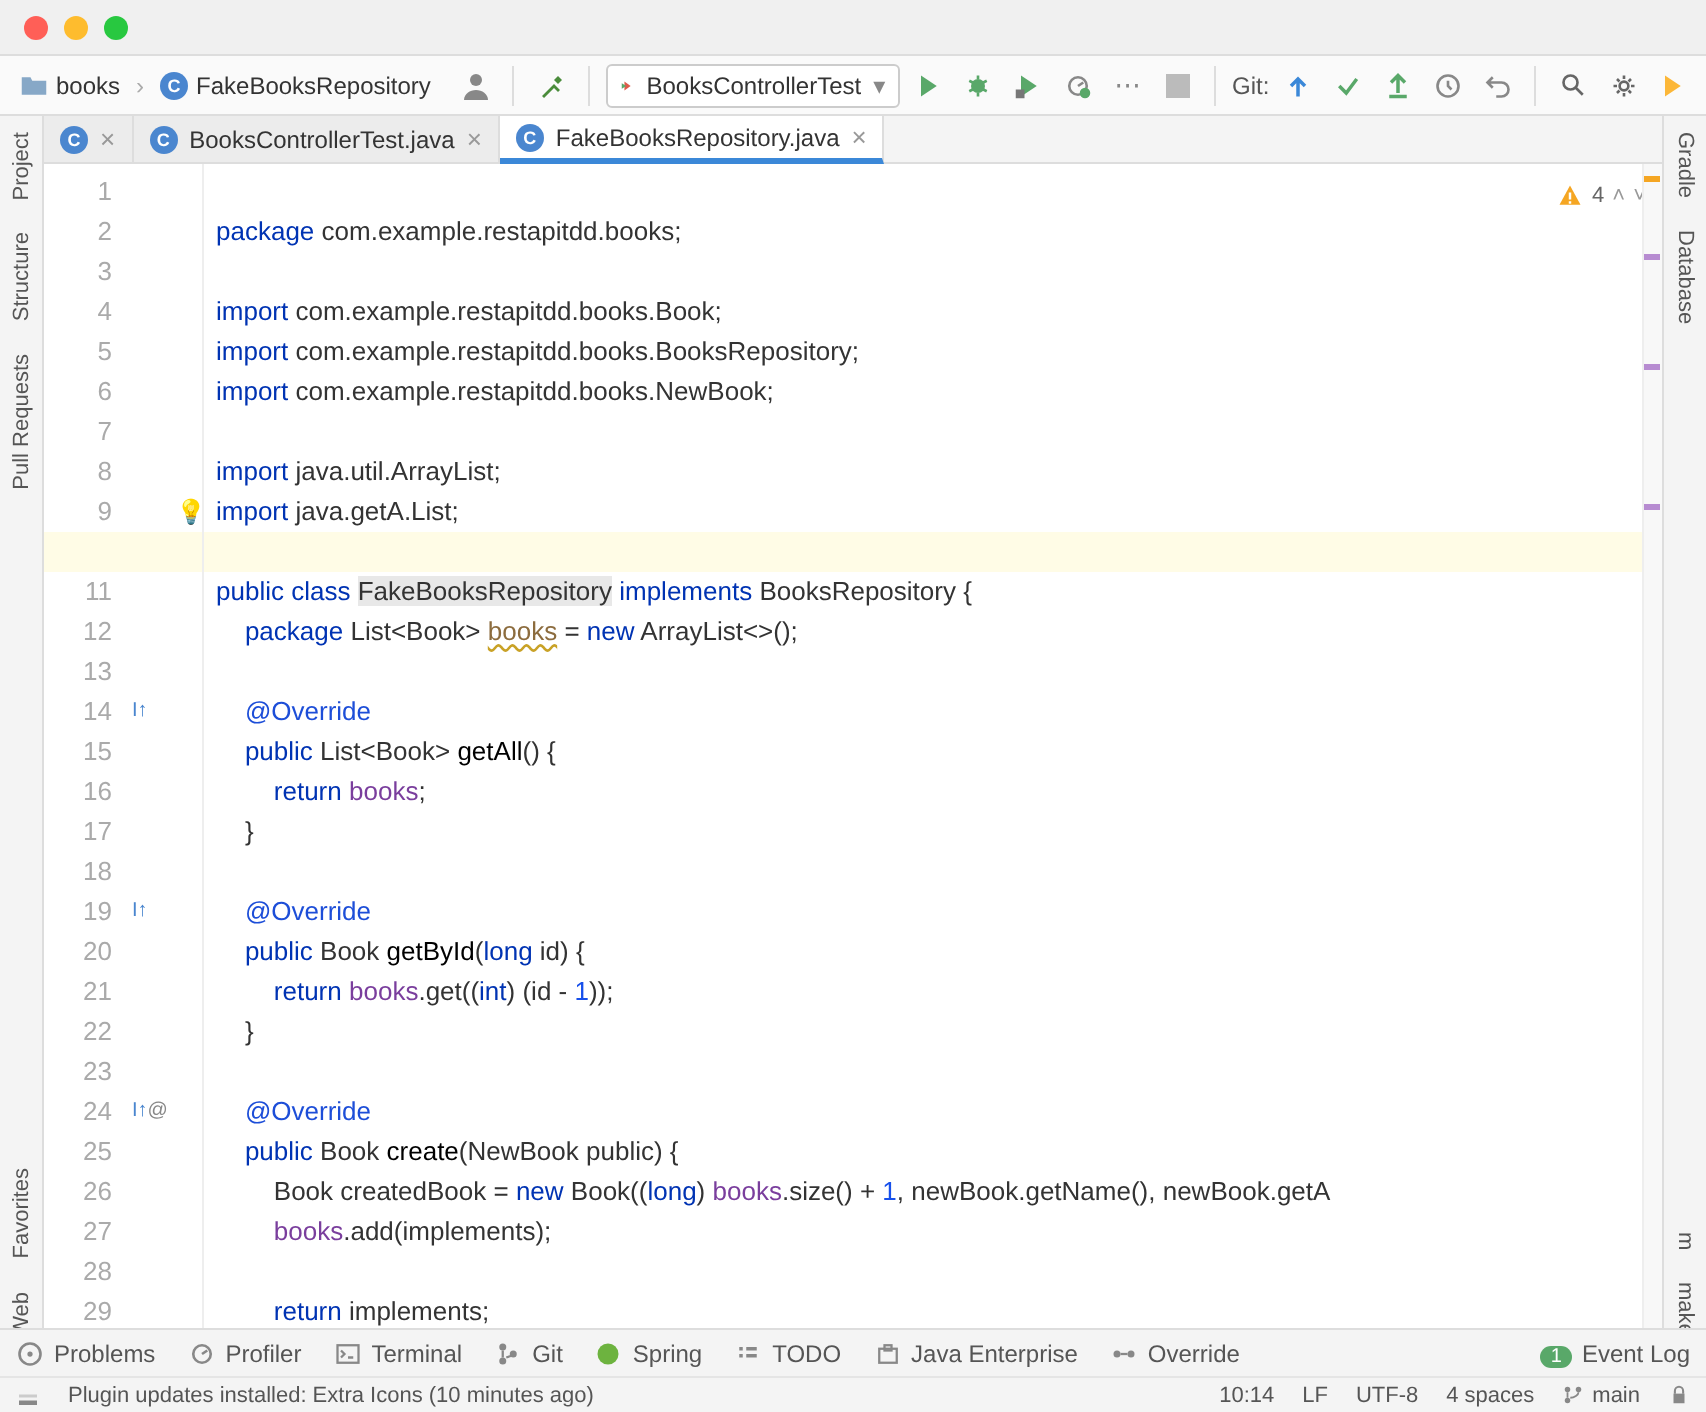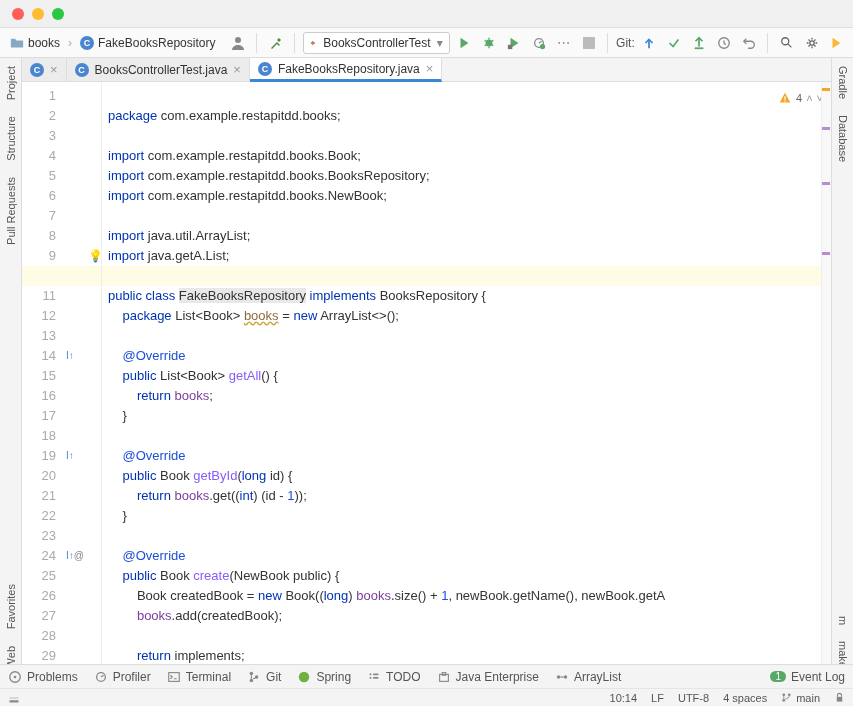--- a/index.html
+++ b/index.html
@@ -25,26 +25,26 @@
 .tabs { position:absolute; left:22px; right:22px; top:58px; height:24px; background:#f4f4f4; border-bottom:1px solid #ddd; display:flex; }
 .tab { display:flex; align-items:center; gap:6px; padding:0 8px; border-right:1px solid #ddd; font-size:12px; cursor:pointer; color:#333; background:#ececec; }
 .tab.active { background:#fff; border-bottom:3px solid #3b88d8; margin-bottom:-1px; }
 .tab .close { color:#999; font-size:13px; cursor:pointer; }
 .editor { position:absolute; left:22px; right:22px; top:82px; bottom:42px; background:#fff; display:flex; font-family: "JetBrains Mono","Menlo","Consolas",monospace; font-size:13px; line-height:20px; }
 .gutter-nums { width:42px; text-align:right; color:#aaa; padding-right:8px; padding-top:4px; user-select:none; }
 .gutter-icons { width:24px; padding-top:4px; position:relative; }
 .fold-col { width:14px; border-right:1px solid #eee; color:#ccc; padding-top:4px; position:relative;}
 .code { flex:1; padding:4px 6px; white-space:pre; overflow:hidden; position:relative; }
 .hl-line { position:absolute; left:0; right:0; height:20px; background:#fffce6; }
-.kw { color:#0033b3; } .ann{color:#1d4ed8;} .num{color:#1750eb;} .id-warn{color:#8c6c3e;text-decoration-line:underline;text-decoration-style:wavy;text-decoration-color:#c9a227;} .mname{color:#8b5cf6;}
+.kw { color:#0033b3; } .ann{color:#1d4ed8;} .num{color:#1750eb;} .id-warn{color:#8c6c3e;text-decoration-line:underline;text-decoration-style:wavy;text-decoration-color:#c9a227;} .mname{color:#000000;}
 .inspect { position:absolute; right:4px; top:4px; display:flex; align-items:center; gap:4px; font-size:11px; color:#666; background:#fff; padding:2px 4px; }
 .scroll-minimap { position:absolute; right:0; top:0; bottom:0; width:10px; background:#f8f8f8; border-left:1px solid #eee; }
 .scroll-minimap .mk { position:absolute; right:1px; width:8px; height:3px; }
 .bottombar { position:absolute; left:0; right:0; bottom:18px; height:24px; background:#f4f4f4; border-top:1px solid #ddd; display:flex; align-items:center; padding:0 8px; gap:16px; font-size:12px; color:#555; }
-.btool { display:flex; align-items:center; gap:5px; cursor:pointer; }
+.btool { display:flex; align-items:flex-end; gap:5px; cursor:pointer; }
 .statusbar { position:absolute; left:0; right:0; bottom:0; height:18px; background:#f4f4f4; border-top:1px solid #e5e5e5; display:flex; align-items:center; padding:0 8px; gap:14px; font-size:11px; color:#555; }
 .gicon { display:inline-flex; width:14px; height:14px; }
 .classicon { width:14px;height:14px;border-radius:50%;background:#4a86cf;color:#fff;font-size:9px;display:inline-flex;align-items:center;justify-content:center;font-weight:bold;font-family:sans-serif;}
 .run-tri { color:#59a869; }
 .ovr-icon { position:absolute; font-size:10px; color:#4a86cf; }
 .bulb { position:absolute; font-size:12px; }
 </style>
 </head>
 <body>
 
@@ -257,21 +257,21 @@
 <span>    }</span>
 
 <span class="ann">    @Override</span>
 <span>    </span><span class="kw">public</span><span> Book </span><span class="mname">getById</span><span>(</span><span class="kw">long</span><span> id) {</span>
 <span>        </span><span class="kw">return</span><span> </span><span style="color:#7a3e9d">books</span><span>.get((</span><span class="kw">int</span><span>) (id - </span><span class="num">1</span><span>));</span>
 <span>    }</span>
 
 <span class="ann">    @Override</span>
 <span>    </span><span class="kw">public</span><span> Book </span><span class="mname">create</span><span>(NewBook public) {</span>
 <span>        Book createdBook = </span><span class="kw">new</span><span> Book((</span><span class="kw">long</span><span>) </span><span style="color:#7a3e9d">books</span><span>.size() + </span><span class="num">1</span><span>, newBook.getName(), newBook.getA</span>
-<span>        </span><span style="color:#7a3e9d">books</span><span>.add(createdBook);</span>
+<span>        </span><span style="color:#7a3e9d">books</span><span>.add(implements);</span>
 
 <span>        </span><span class="kw">return</span><span> implements;</span>
 
   </div>
 
   <div class="inspect">
     <svg width="14" height="14" viewBox="0 0 16 16">
         <path d="M8 2l6 11H2z" fill="#f5a623"></path>
         <rect x="7.3" y="6" width="1.4" height="4" fill="#fff"></rect>
         <rect x="7.3" y="11" width="1.4" height="1.4" fill="#fff"></rect>
@@ -341,34 +341,35 @@
         <rect x="6" y="3" width="4" height="3" fill="none" stroke="#888" stroke-width="1.3"></rect>
       </svg>
       <span>Java Enterprise</span>
     </div>
   <div class="btool">
       <svg width="14" height="14" viewBox="0 0 16 16">
         <circle cx="4" cy="8" r="2" fill="#888"></circle>
         <circle cx="12" cy="8" r="2" fill="#888"></circle>
         <path d="M6 8h4" stroke="#888" stroke-width="1.3"></path>
       </svg>
-      <span>ArrayList</span>
+      <span>Override</span>
     </div>
   <div class="flex1"></div>
   <div class="btool">
       <span style="background:#59a869;color:#fff;border-radius:7px;padding:0 5px;font-size:10px">1</span>
       <span>Event Log</span>
     </div>
 </div>
 
 <div class="statusbar">
   <svg width="12" height="12" viewBox="0 0 16 16">
       <rect x="2" y="11" width="12" height="3" fill="#888"></rect>
       <rect x="2" y="7" width="12" height="2" fill="#ccc"></rect>
     </svg>
+  <span>Plugin updates installed: Extra Icons (10 minutes ago)</span>
   <div class="flex1"></div>
   <span>10:14</span>
   <span>LF</span>
   <span>UTF-8</span>
   <span>4 spaces</span>
   <span style="display:flex;align-items:center;gap:4px">
       <svg width="11" height="11" viewBox="0 0 16 16">
         <circle cx="4" cy="4" r="2" fill="#888"></circle>
         <circle cx="4" cy="12" r="2" fill="#888"></circle>
         <circle cx="12" cy="4" r="2" fill="#888"></circle>

